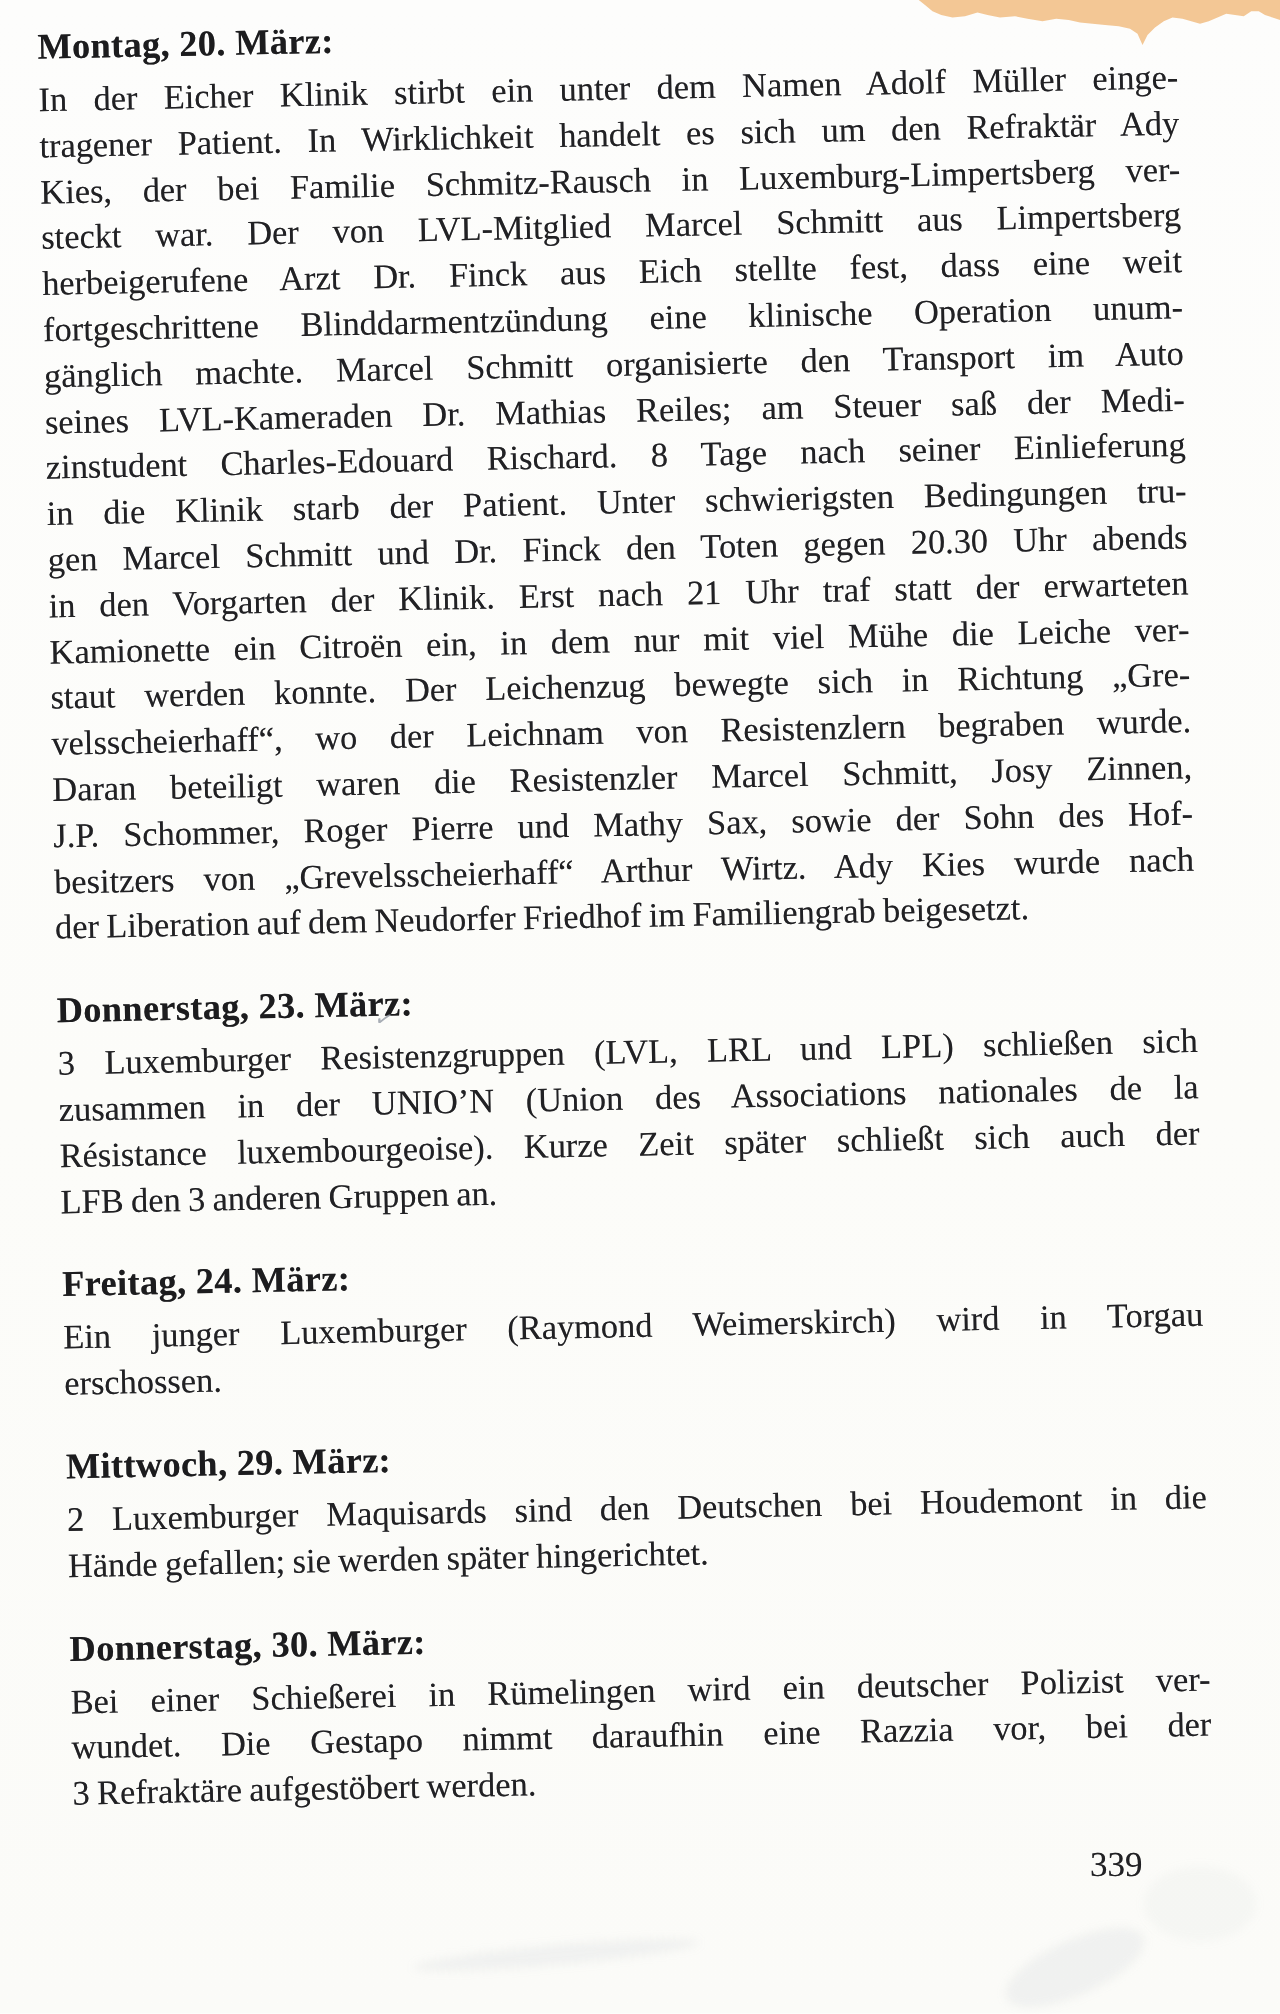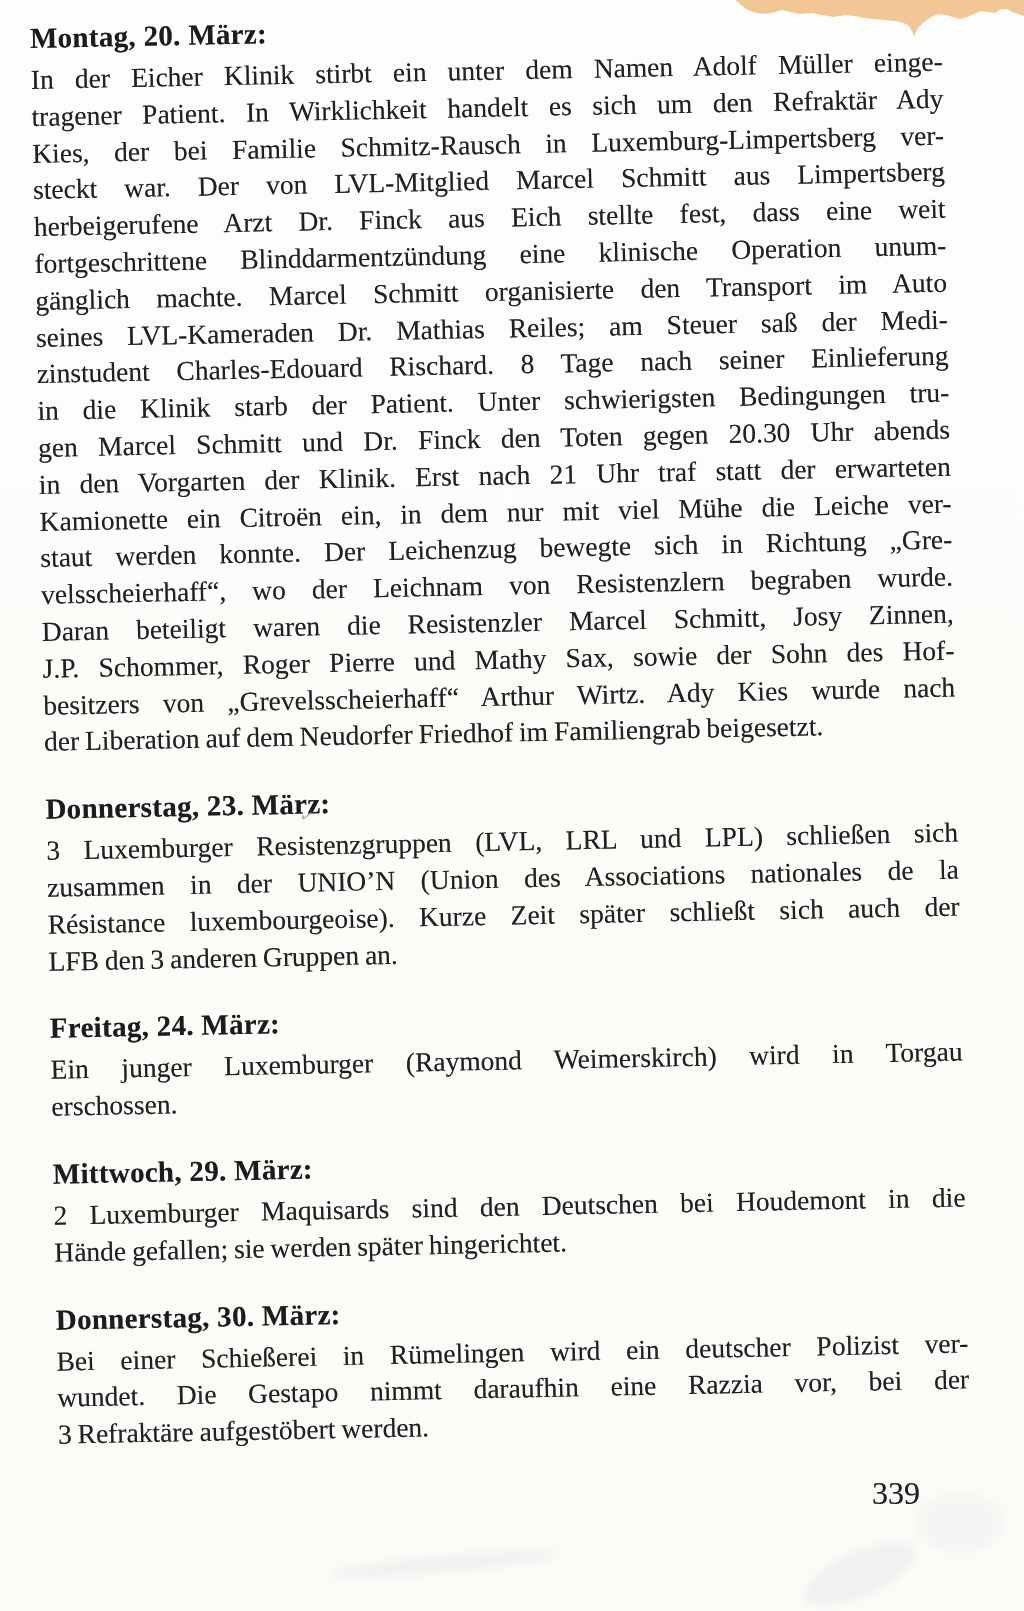--- a/index.html
+++ b/index.html
@@ -60,21 +60,21 @@
     text-shadow: 0 0 0.5px rgba(30,30,34,0.5);
   }
   .line.last {
     -moz-text-align-last: left;
     text-align-last: left;
   }
   .page-number {
     position: absolute;
     left: 872px;
     top: 1477px;
-    font-size: 32px;
+    font-size: 28px;
     line-height: 32px;
     text-shadow: 0 0 0.5px rgba(30,30,34,0.5);
   }
   .pencil-mark {
     position: absolute;
     left: 300px;
     top: 806px;
     font-size: 17px;
     color: #9aa0aa;
     transform: rotate(18deg);

